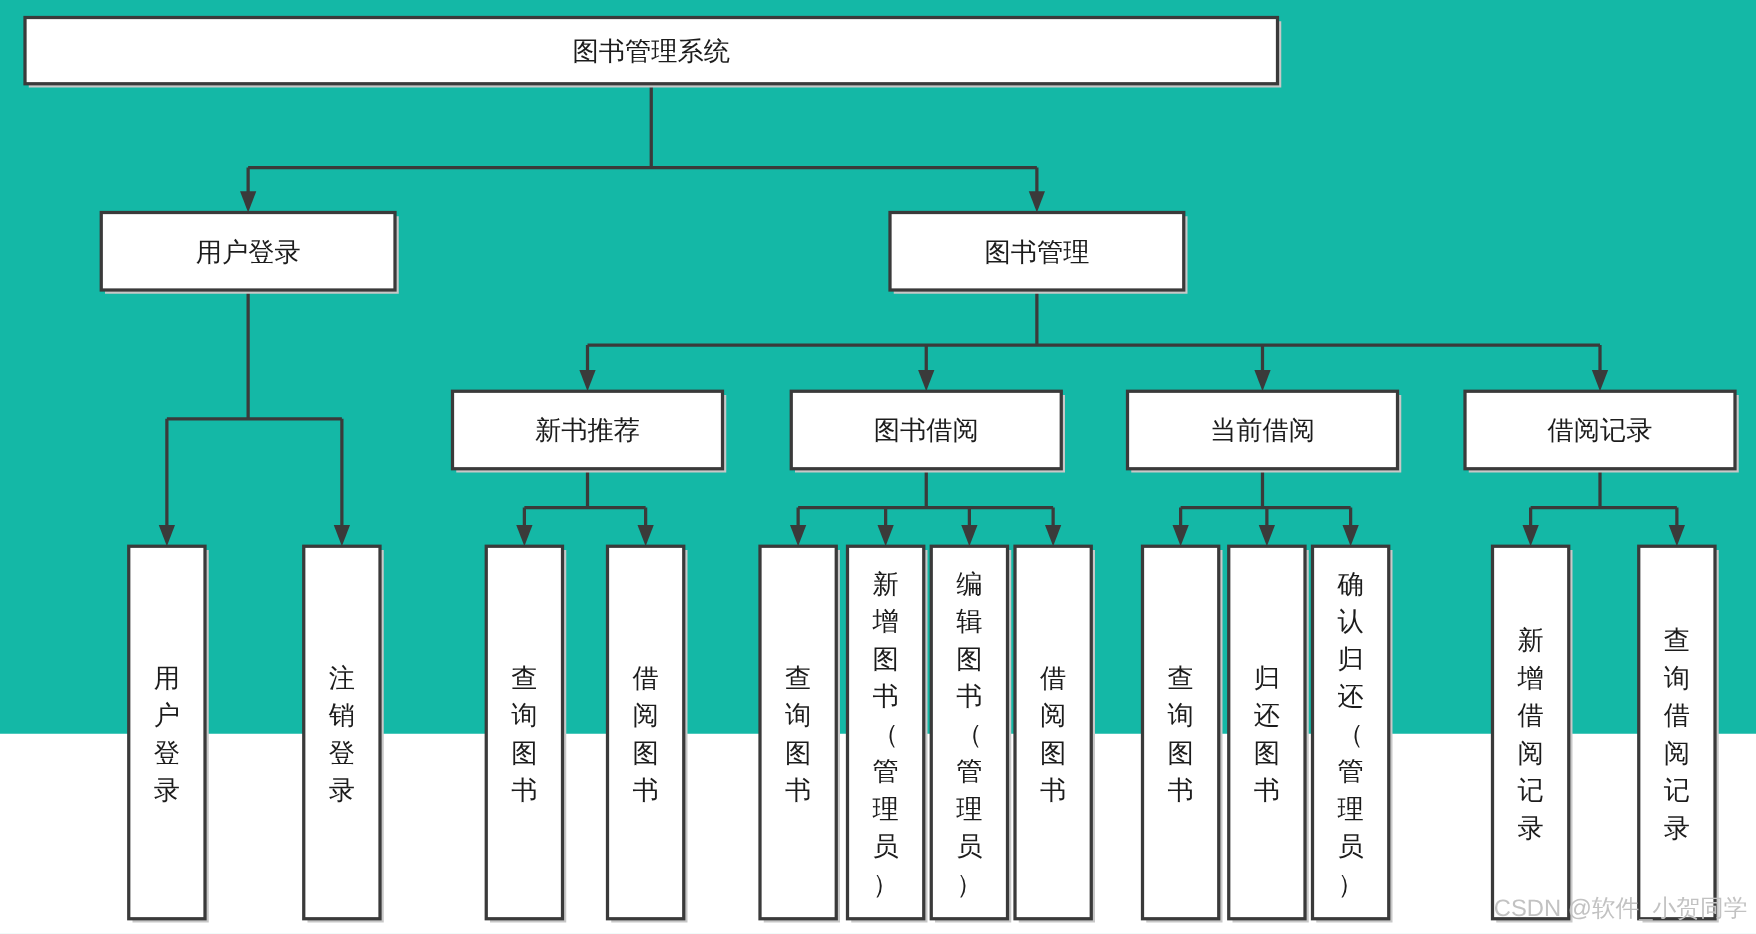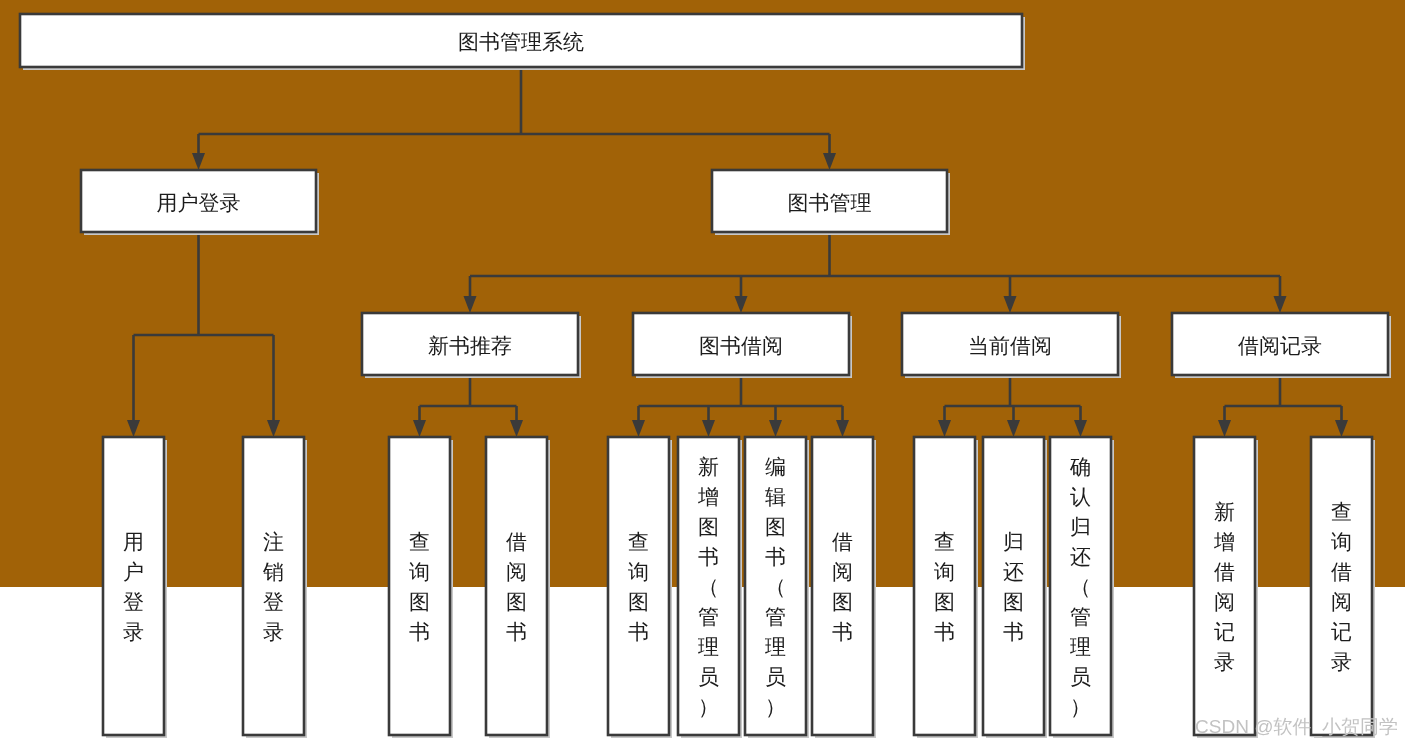--- a/index.html
+++ b/index.html
@@ -12,21 +12,21 @@
     width: 1405px;
     height: 747px;
     font-family: "Liberation Sans", "DejaVu Sans", sans-serif;
     overflow: hidden;
     position: relative;
   }
   #diagram-root {
     position: relative;
     width: 1405px;
     height: 587px;
-    background: #a16207;
+    background: #14b8a6;
   }
   svg#diagram-svg {
     position: absolute;
     left: 0;
     top: 0;
     width: 1405px;
     height: 747px;
     display: block;
   }
   .node-box {

